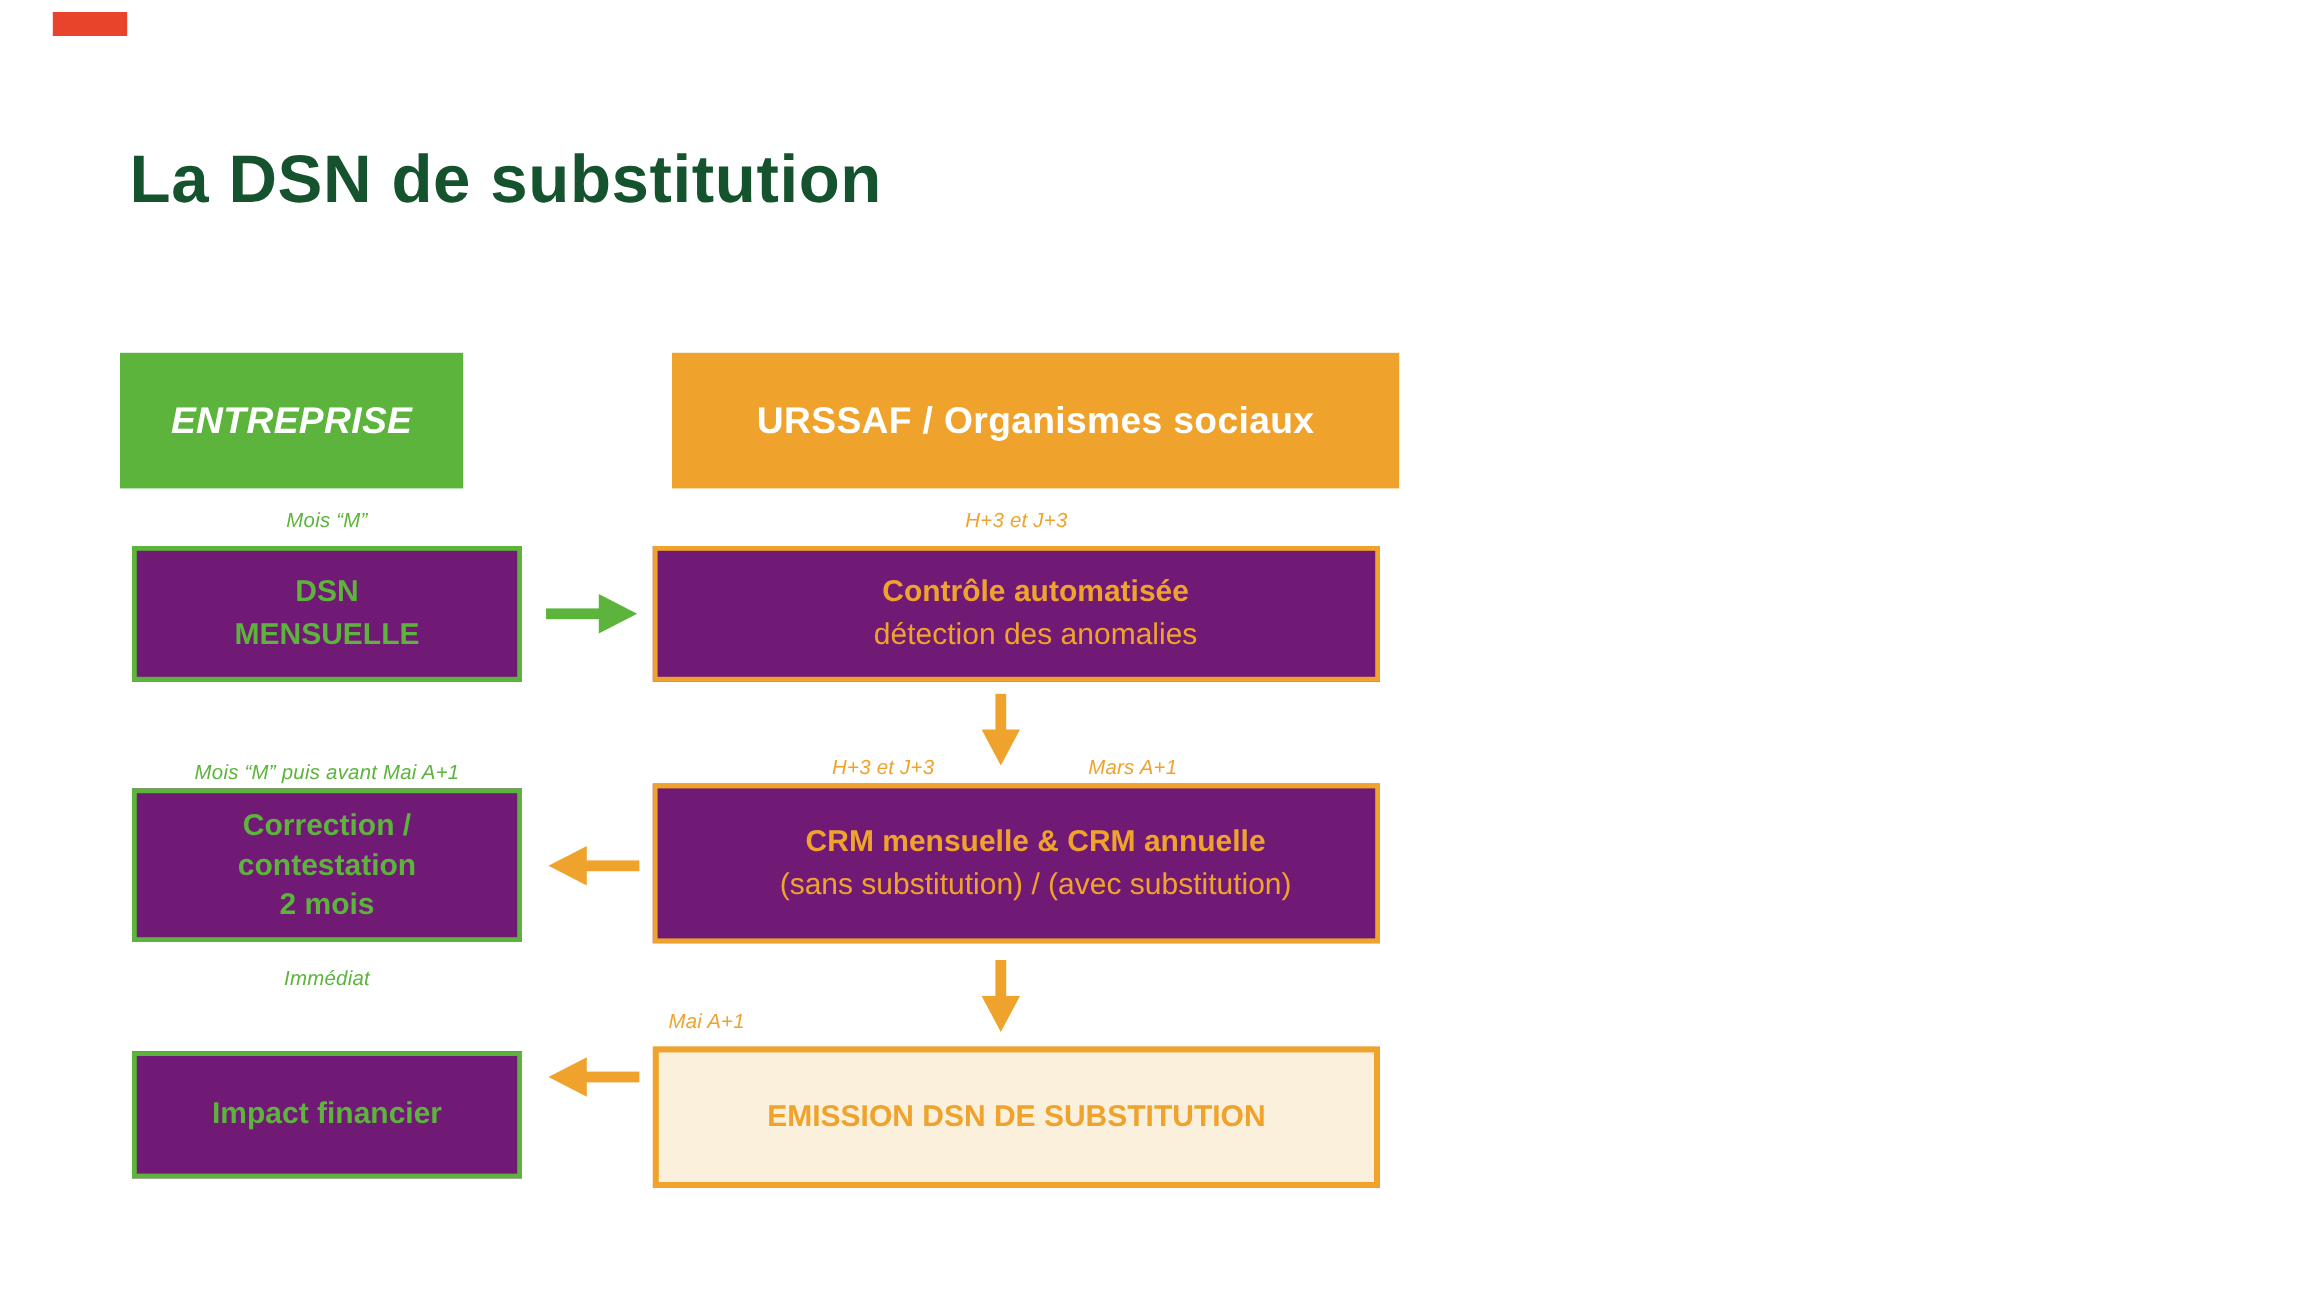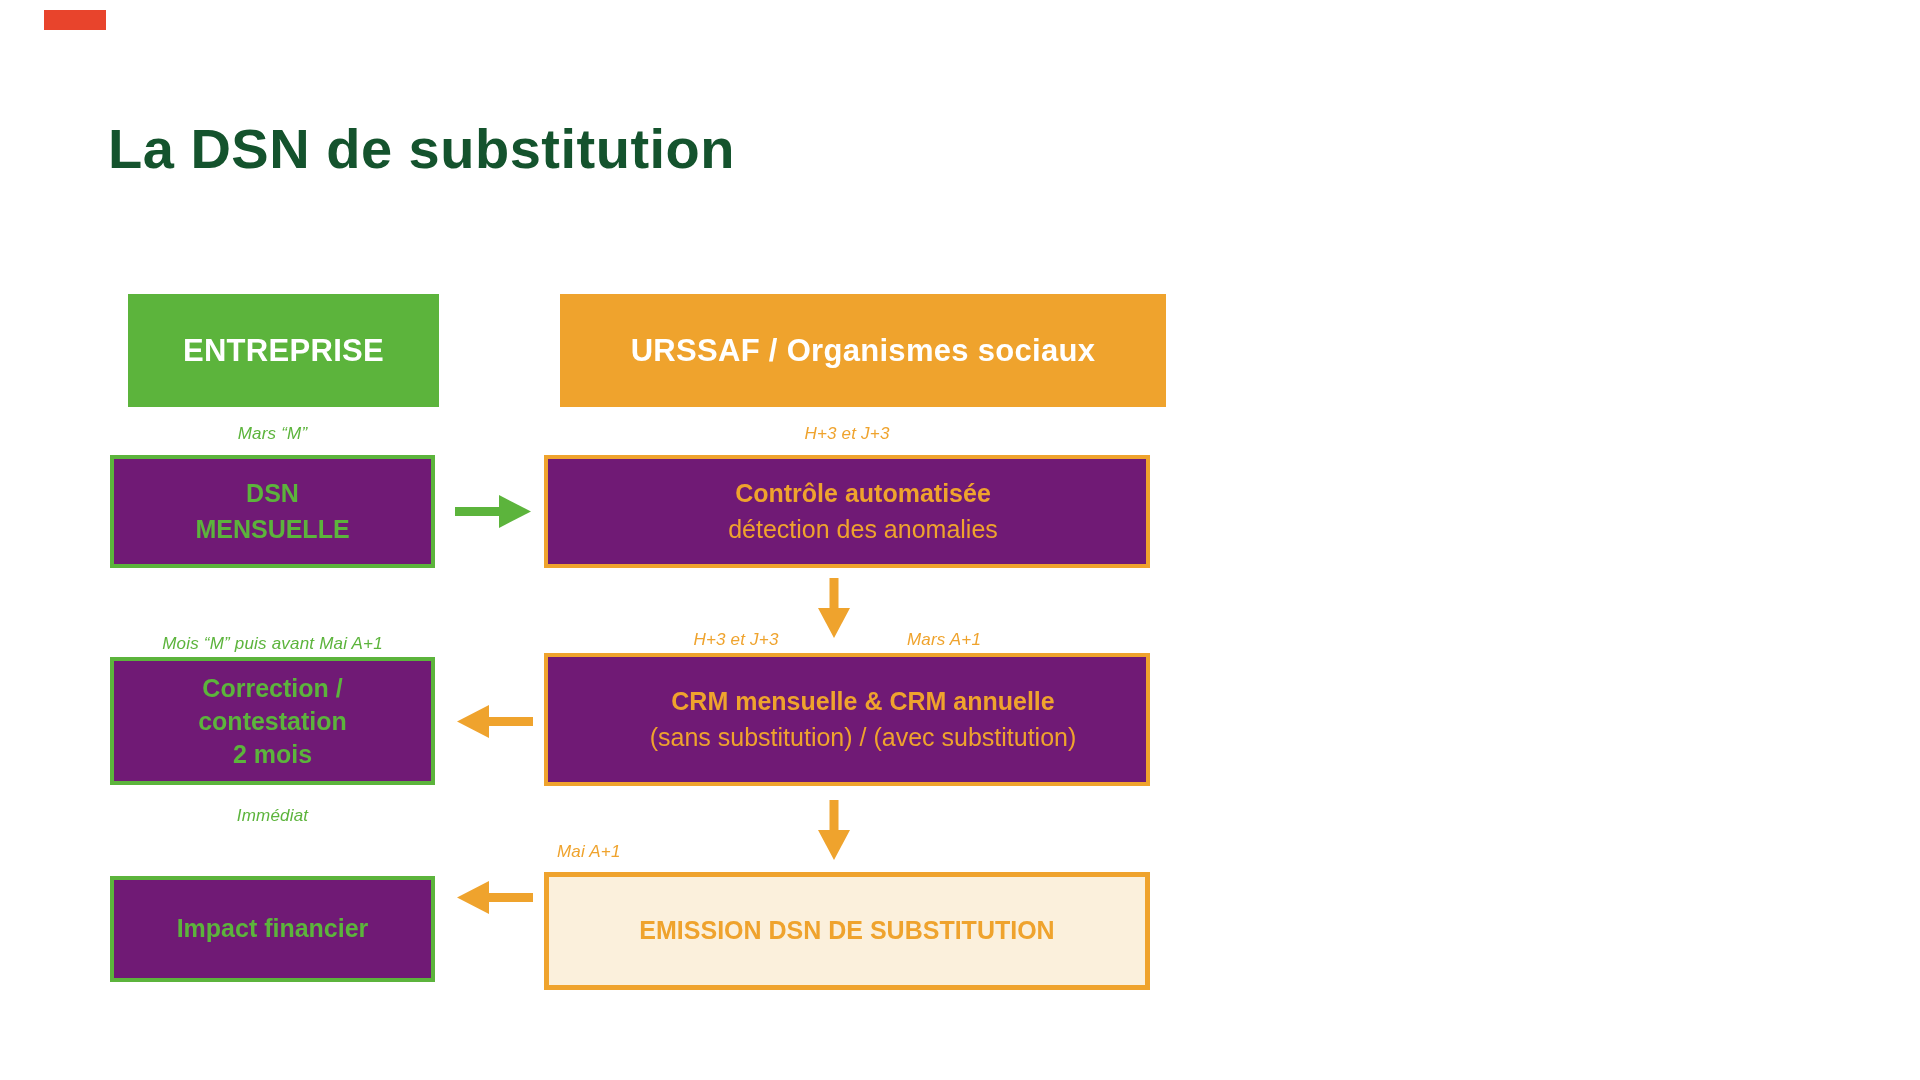--- a/index.html
+++ b/index.html
@@ -17,21 +17,21 @@
     position: absolute; left: 108px; top: 116px;
     font-size: 56px; font-weight: 800; letter-spacing: 0.5px;
     color: #14532d;
   }
 
   .hdr {
     position: absolute; height: 113px;
     display: flex; align-items: center; justify-content: center;
     color: #ffffff; font-weight: 700; font-size: 31px; letter-spacing: 0.3px;
   }
-  .hdr-green { left: 128px; top: 294px; width: 311px; background: #5cb43c; }
+  .hdr-green { left: 100px; top: 294px; width: 286px; background: #5cb43c; font-style: italic; }
   .hdr-orange { left: 560px; top: 294px; width: 606px; background: #efa32d; }
 
   .timing {
     position: absolute; font-style: italic; font-size: 17px; font-weight: 500;
     text-align: center; letter-spacing: 0.2px;
   }
   .timing.green { color: #5cb43c; }
   .timing.orange { color: #efa32d; }
 
   .fbox {
@@ -64,21 +64,21 @@
 
   <h1 class="page-title">La DSN de substitution</h1>
 
   <div class="hdr hdr-green">
     <span>ENTREPRISE</span>
   </div>
   <div class="hdr hdr-orange">
     <span>URSSAF / Organismes sociaux</span>
   </div>
 
-  <div class="timing green" style="left:110px; top:424px; width:325px;">Mars “M”</div>
+  <div class="timing green" style="left:110px; top:424px; width:325px;">Mois “M”</div>
 
   <div class="fbox green box-dsn">
     <span class="t-bold">DSN</span>
     <span class="t-bold">MENSUELLE</span>
   </div>
 
   <svg class="arrow" style="left:455px; top:490px;" width="78" height="44" viewBox="0 0 78 44">
     <rect x="0" y="17" width="48" height="9" fill="#5cb43c"></rect>
     <polygon points="44,5 76,21.5 44,38" fill="#5cb43c"></polygon>
   </svg>

